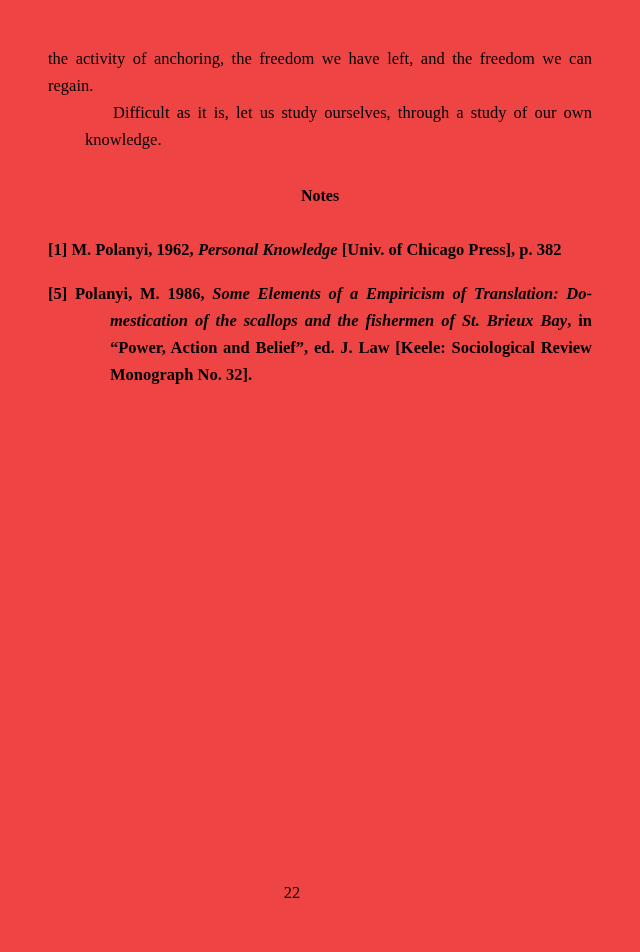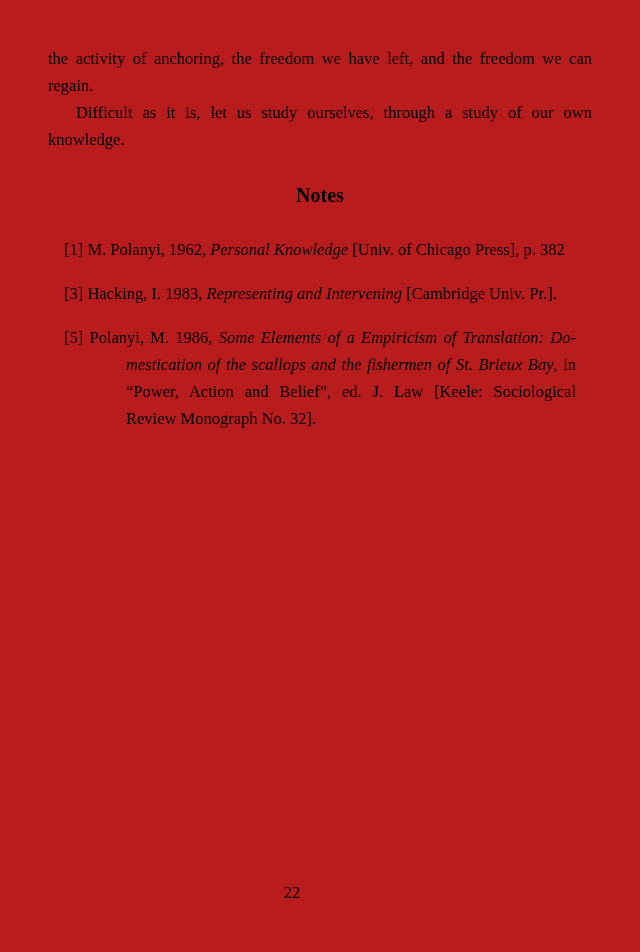--- a/index.html
+++ b/index.html
@@ -4,52 +4,54 @@
 <style>
   html, body {
     margin: 0;
     padding: 0;
     background: #ffffff;
   }
   .page {
     position: relative;
     width: 640px;
     height: 952px;
-    background: #b91c1c;
+    background: #ef4444;
     color: #000000;
     font-family: "Liberation Serif", "DejaVu Serif", serif;
     font-size: 16.5px;
     line-height: 27px;
     overflow: hidden;
     box-sizing: border-box;
   }
   .content {
     position: absolute;
     top: 45px;
     left: 48px;
     width: 544px;
   }
   .para {
     margin: 0;
     text-align: justify;
   }
   .para.indented {
     text-indent: 28px;
+    margin-left: 37px;
   }
   .notes-heading {
     margin: 32px 0 30px 0;
-    font-size: 20px;
+    font-size: 16px;
     font-weight: bold;
     text-align: center;
     line-height: 21px;
   }
   ul.notes-list {
-    margin: 16px;
+    margin: 0;
     padding: 0;
     list-style: none;
+    font-weight: bold;
   }
   ul.notes-list li.ref {
     margin: 0 0 17px 0;
     padding-left: 62px;
     text-indent: -62px;
     text-align: justify;
   }
   ul.notes-list li.ref:last-child {
     margin-bottom: 0;
   }
@@ -74,19 +76,18 @@
 
 <div class="page">
   <div class="content">
     <p class="para">the activity of anchoring, the freedom we have left, and the freedom we can regain.</p>
     <p class="para indented">Difficult as it is, let us study ourselves, through a study of our own knowledge.</p>
 
     <h2 class="notes-heading">Notes</h2>
 
     <ul class="notes-list">
         <li class="ref"><span class="ref-label">[1]</span> <span>M. Polanyi, 1962, </span><span class="it">Personal Knowledge</span><span> [Univ. of Chicago Press], p. 382</span></li>
-        <li class="ref"><span class="ref-label">[3]</span> <span>Hacking, I. 1983, </span><span class="it">Representing and Intervening</span><span> [Cambridge Univ. Pr.].</span></li>
         <li class="ref"><span class="ref-label">[5]</span> <span>Polanyi, M. 1986, </span><span class="it">Some Elements of a Empiricism of Translation: Do­mestication of the scallops and the fishermen of St. Brieux Bay</span><span>, in “Power, Action and Belief”, ed. J. Law [Keele: Sociological Review Monograph No. 32].</span></li>
       </ul>
   </div>
 
   <div class="page-number">22</div>
 </div>
 
 </body></html>

